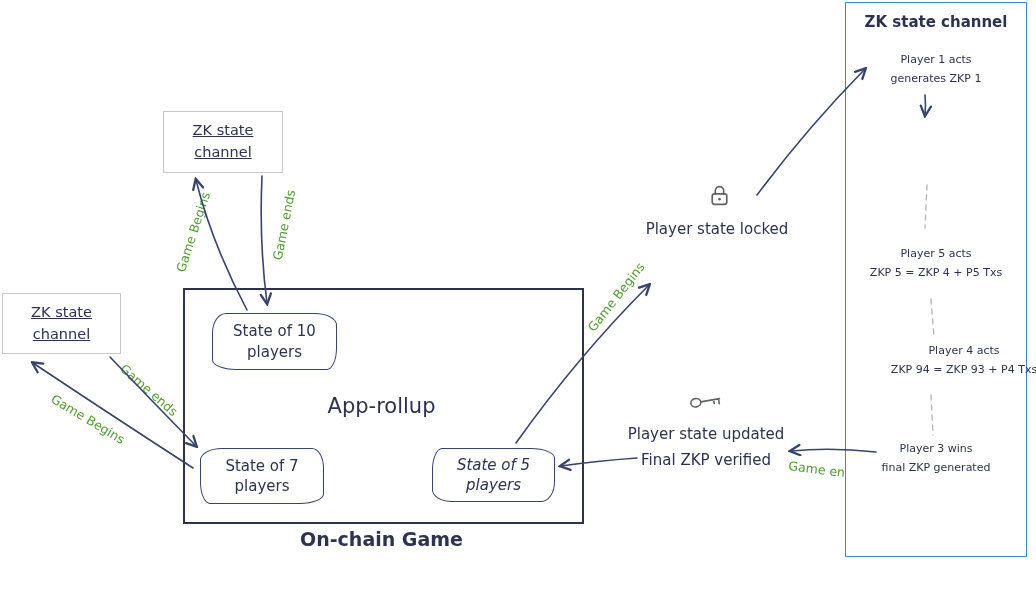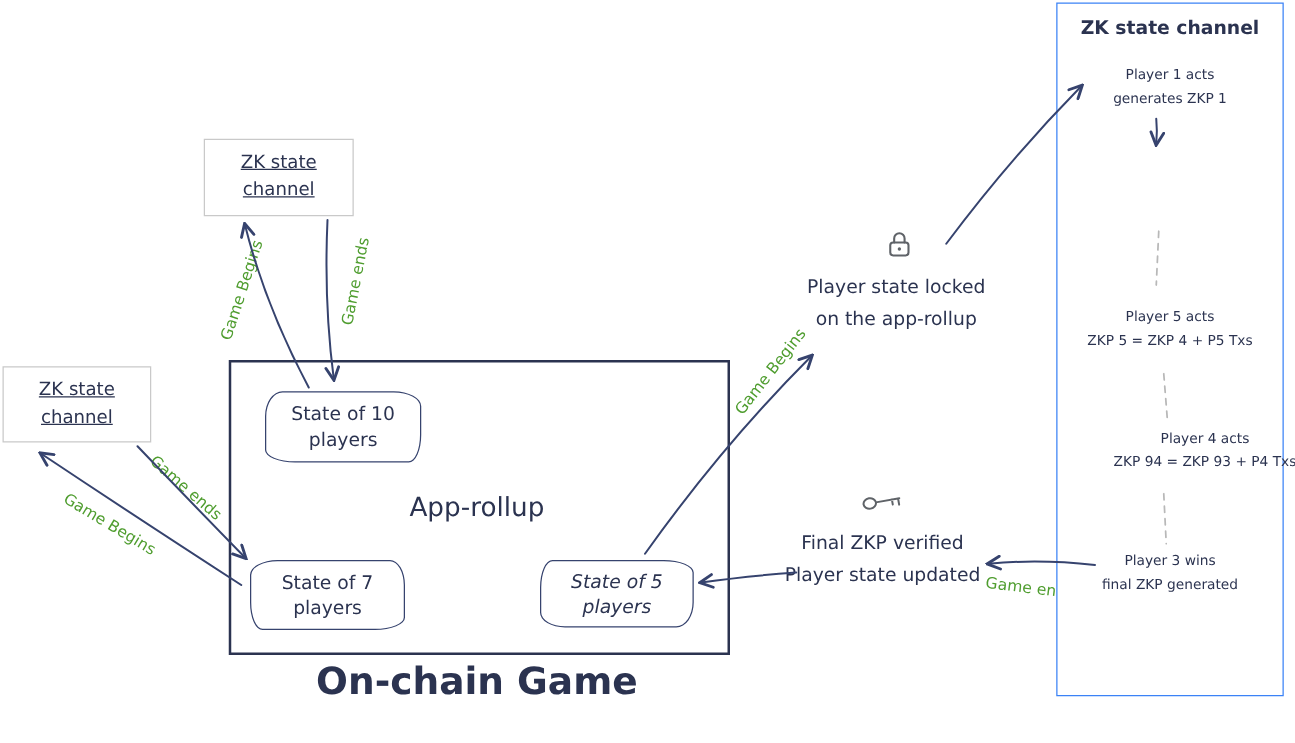--- a/index.html
+++ b/index.html
@@ -14,21 +14,21 @@
     font-size:14.5px;line-height:1.5;text-align:center;text-decoration:underline;
   }
   .blob{
     position:absolute;background:#fff;border:1.7px solid #36436e;
     display:flex;flex-direction:column;align-items:center;justify-content:center;
     font-size:15px;line-height:1.35;text-align:center;
     border-radius:14px 22px 10px 24px / 20px 12px 22px 10px;
   }
   .rollup-rect{position:absolute;left:183px;top:288px;width:397px;height:232px;border:2px solid #2b3350;background:transparent;}
   .rollup-label{position:absolute;left:183px;top:394px;width:397px;text-align:center;font-size:21px;}
-  .rollup-caption{position:absolute;left:183px;top:528px;width:397px;text-align:center;font-size:30px;font-weight:600;}
+  .rollup-caption{position:absolute;left:183px;top:528px;width:397px;text-align:center;font-size:19px;font-weight:600;}
   .note{position:absolute;text-align:center;font-size:15px;line-height:1.72;}
   .edge-label{
     position:absolute;color:#4f9d2f;font-size:12.5px;white-space:nowrap;
     transform-origin:center;
   }
   .panel{position:absolute;left:845px;top:2px;width:180px;height:553px;border:1px solid #3b82f6;background:#fff;}
   .panel-title{position:absolute;top:10px;left:0;width:100%;text-align:center;font-size:15px;font-weight:700;}
   .step{position:absolute;left:0;width:100%;text-align:center;font-size:11px;line-height:1.7;}
   .icon-wrap{position:absolute;}
 </style>
@@ -65,32 +65,31 @@
 
   <div class="icon-wrap" style="left:707px;top:183px;">
     <svg width="25" height="25" viewBox="0 0 24 24" fill="none" stroke="#5f6368" stroke-width="1.6" stroke-linecap="round">
       <rect x="5" y="10.5" width="14" height="10" rx="2.2"></rect>
       <path d="M8 10.5 V7.5 a4 4 0 0 1 8 0 V10.5"></path>
       <circle cx="12" cy="15.5" r="1.3" fill="#5f6368" stroke="none"></circle>
     </svg>
   </div>
   <div class="note" style="left:617px;top:217px;width:200px;">
     <div>Player state locked</div>
-    <div>on the app-rollup</div>
   </div>
 
   <div class="icon-wrap" style="left:689px;top:392px;transform:rotate(-10deg);">
     <svg width="34" height="18" viewBox="0 0 34 18" fill="none" stroke="#5f6368" stroke-width="1.6" stroke-linecap="round">
       <ellipse cx="7" cy="9" rx="5" ry="4.2"></ellipse>
       <path d="M12 9 H31 M25 9 v4 M30 9 v5"></path>
     </svg>
   </div>
   <div class="note" style="left:606px;top:422px;width:200px;">
+    <div>Player state updated</div>
     <div>Final ZKP verified</div>
-    <div>Player state updated</div>
   </div>
 
   <span class="edge-label" style="left:193px;top:232px;transform:translate(-50%,-50%) rotate(-72deg);">Game Begins</span>
   <span class="edge-label" style="left:284px;top:225px;transform:translate(-50%,-50%) rotate(-79deg);">Game ends</span>
   <span class="edge-label" style="left:149px;top:390px;transform:translate(-50%,-50%) rotate(41deg);">Game ends</span>
   <span class="edge-label" style="left:88px;top:419px;transform:translate(-50%,-50%) rotate(31deg);">Game Begins</span>
   <span class="edge-label" style="left:616px;top:297px;transform:translate(-50%,-50%) rotate(-52deg);">Game Begins</span>
   <span class="edge-label" style="left:824px;top:470px;transform:translate(-50%,-50%) rotate(7deg);">Game ends</span>
 
   <div class="panel">

